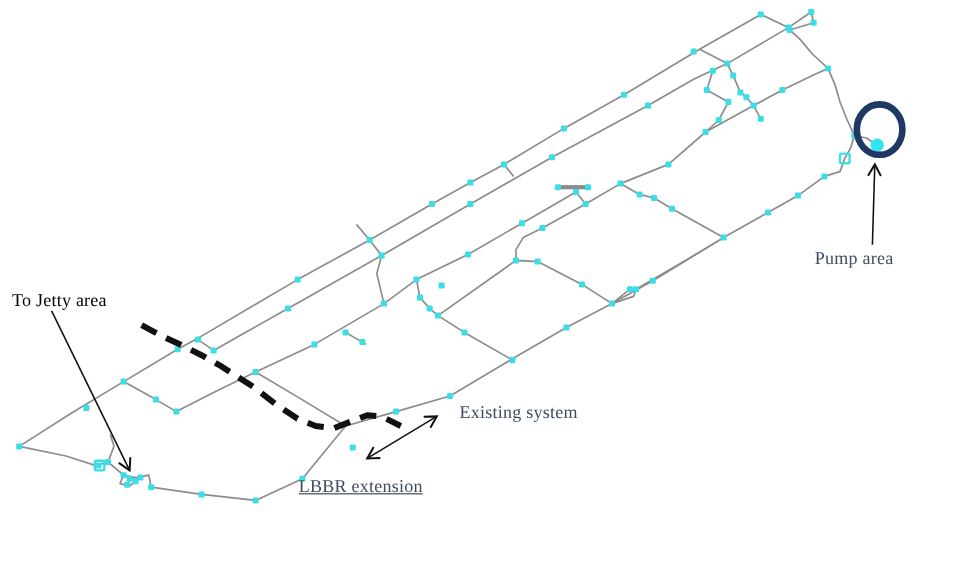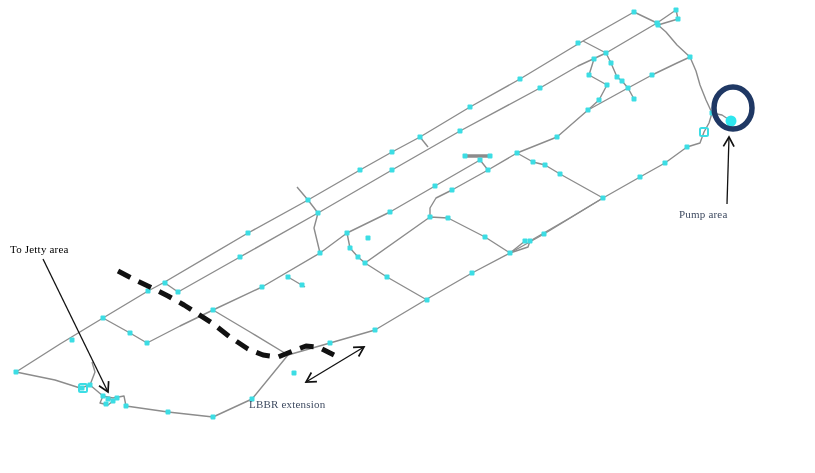--- a/index.html
+++ b/index.html
@@ -6,21 +6,21 @@
   .figure{
     position:relative;
     width:815px;height:473px;
     background:#ffffff;
     overflow:hidden;
     font-family:"Liberation Serif","DejaVu Serif",serif;
   }
   .figure svg{position:absolute;left:0;top:0;}
   .fig-label{
     position:absolute;
-    font-size:11px;
+    font-size:15px;
     letter-spacing:.2px;
     white-space:nowrap;
     user-select:none;
   }
 </style>
 </head>
 <body>
 
 <div class="figure">
   <svg id="net-svg" width="815" height="473" viewBox="0 0 815 473" xmlns="http://www.w3.org/2000/svg">
@@ -161,14 +161,15 @@
         <polyline points="118,271 135,280 152,288 168,296 184,305 198,314 212,323 230,337 248,349 263,355 278,357 293,351 306,346 318,347 328,352 334,355" fill="none" stroke="#111111" stroke-width="5" stroke-dasharray="14 9" stroke-linejoin="round"></polyline>
         <ellipse cx="733" cy="108" rx="19" ry="21" fill="none" stroke="#1f3864" stroke-width="5.5"></ellipse>
         <line x1="43" y1="259" x2="108" y2="392" stroke="#111111" stroke-width="1.3" marker-end="url(#ah)"></line>
         <line x1="727" y1="204" x2="729" y2="137" stroke="#111111" stroke-width="1.3" marker-end="url(#ah)"></line>
         <line x1="306" y1="382" x2="364" y2="347" stroke="#111111" stroke-width="1.3" marker-end="url(#ah)" marker-start="url(#ah)"></line>
       </g>
   </svg>
 
   <div class="fig-label" style="left: 10px; top: 243px; color: #000000;">To Jetty area</div>
   <div class="fig-label" style="left: 679px; top: 208px; color: rgb(63, 75, 97);">Pump area</div>
-  <div class="fig-label" style="left: 249px; top: 398px; color: rgb(63, 75, 97);">LBBR extension</div>
+  <div class="fig-label" style="left: 383px; top: 336px; color: rgb(63, 75, 97);">Existing system</div>
+  <div class="fig-label" style="left: 249px; top: 398px; color: rgb(63, 75, 97); text-decoration: underline;">LBBR extension</div>
 </div>
 
 </body></html>

